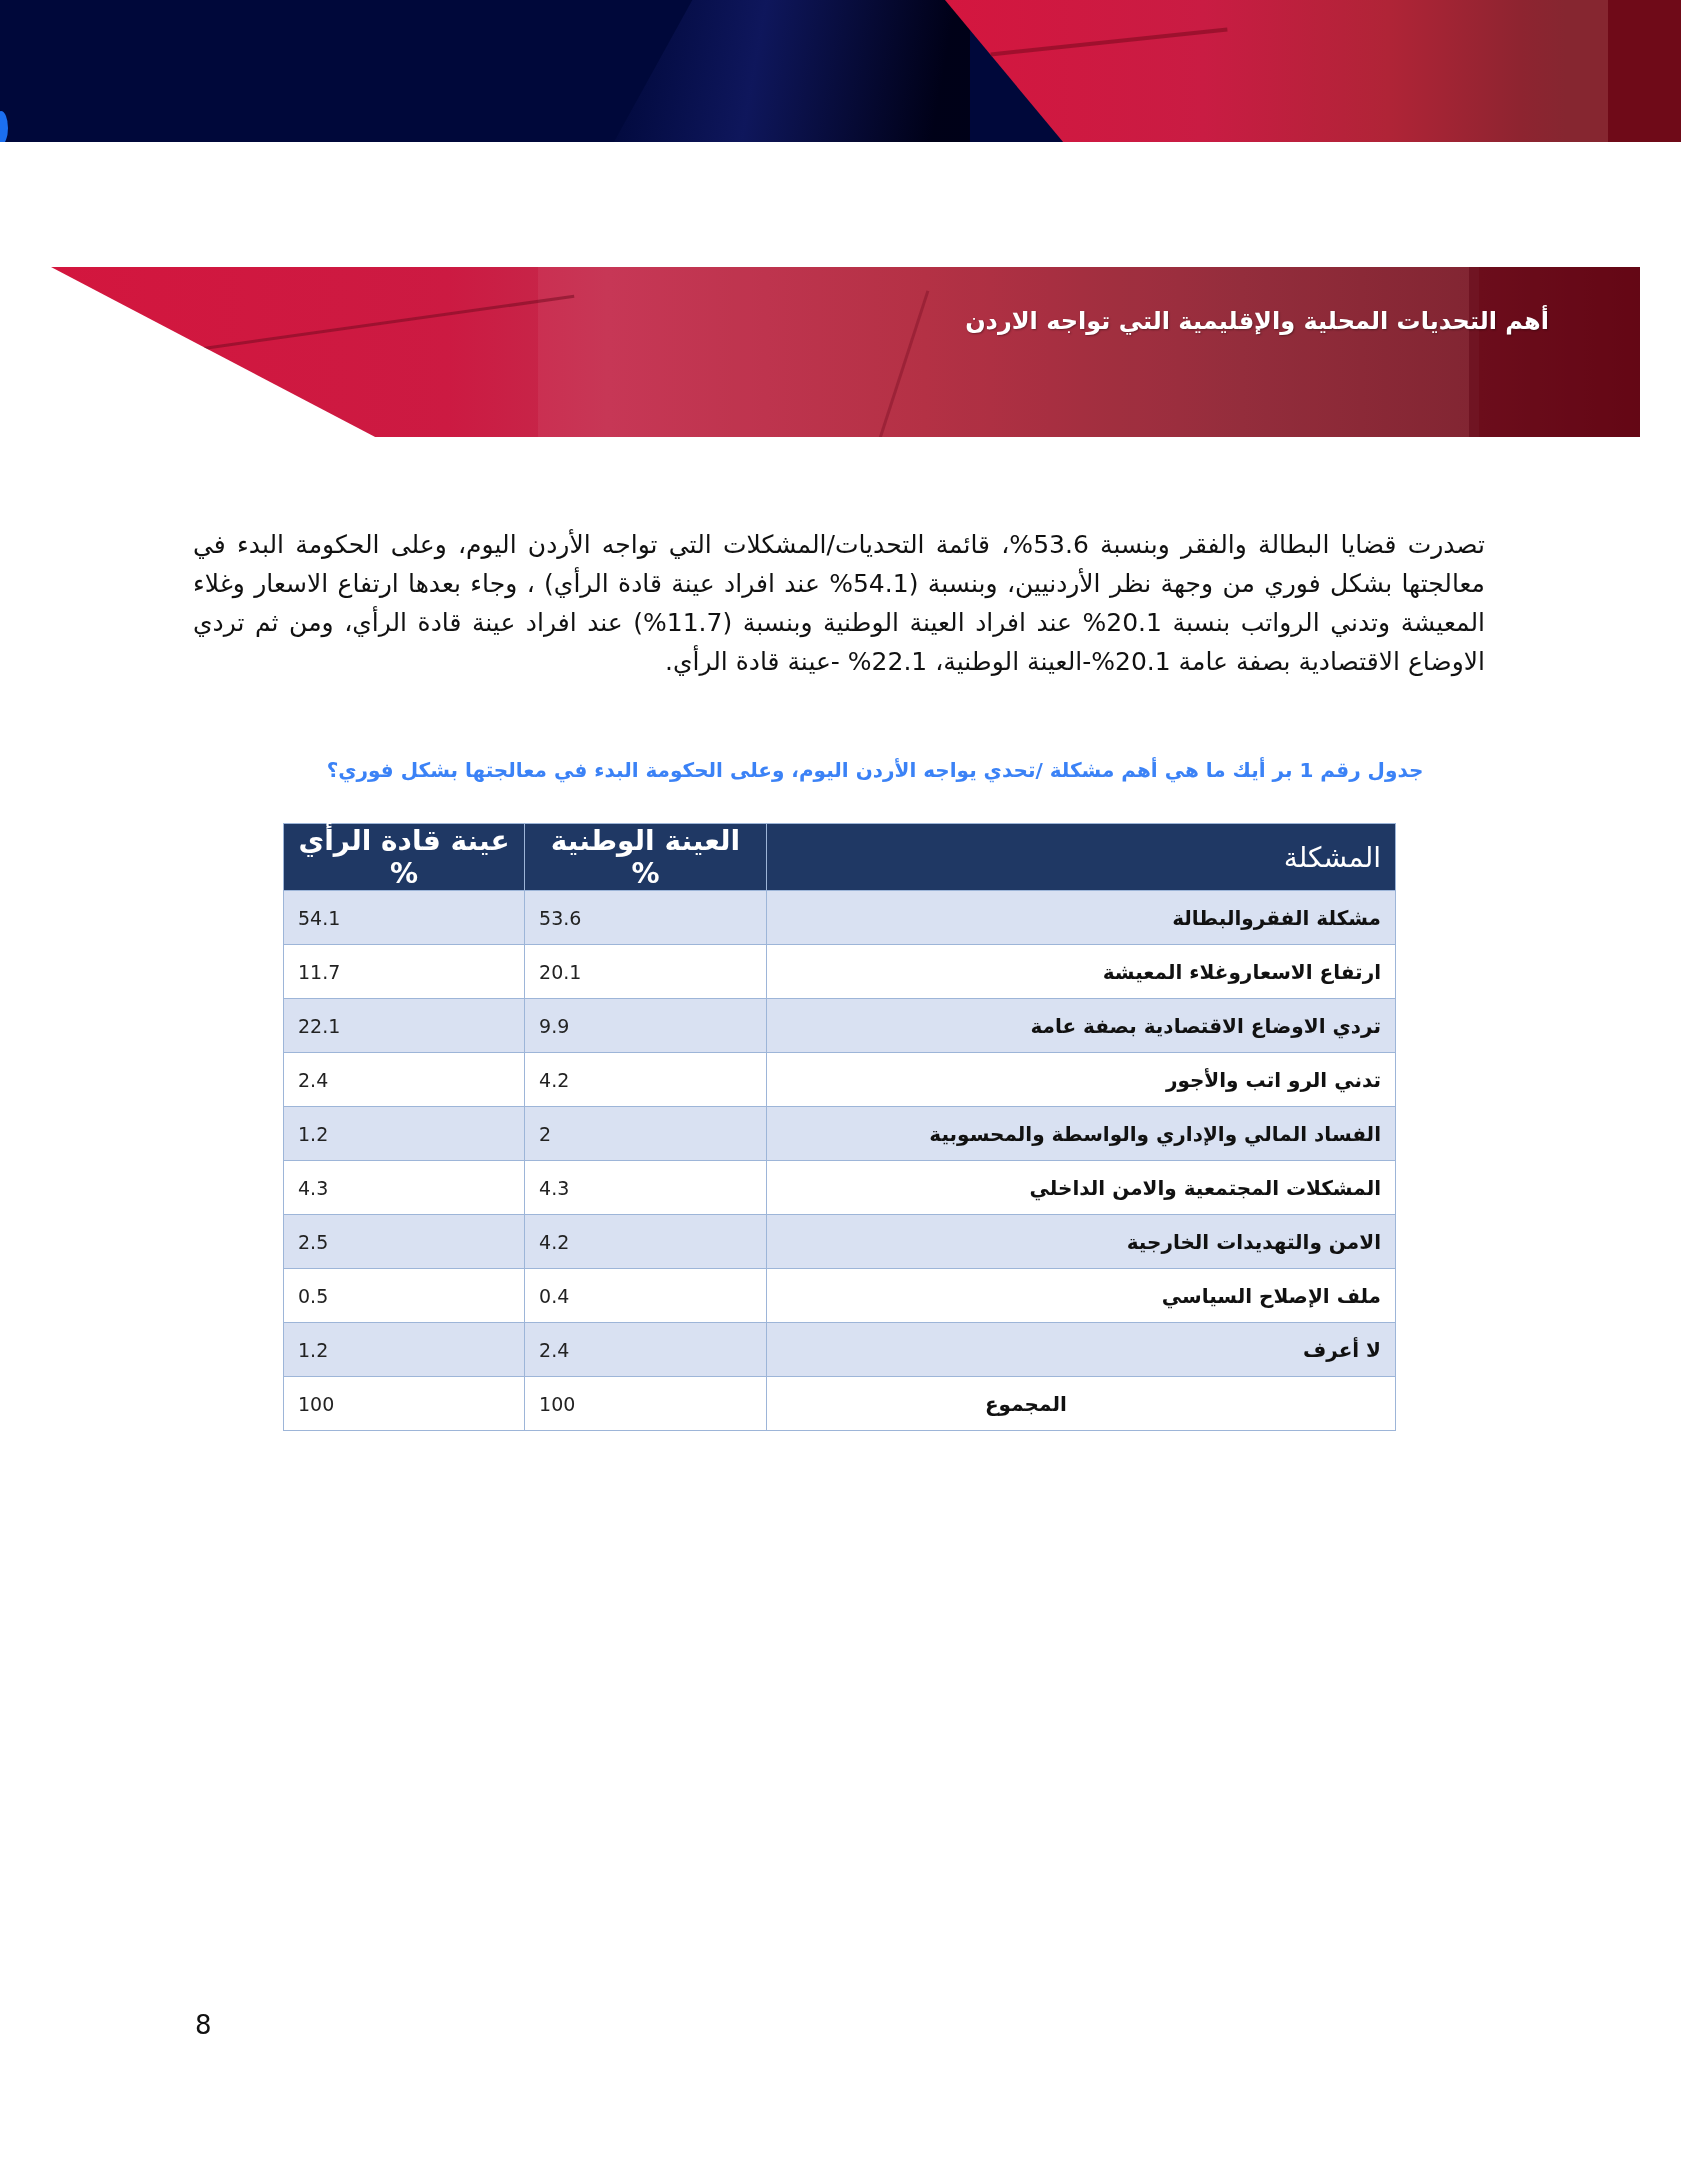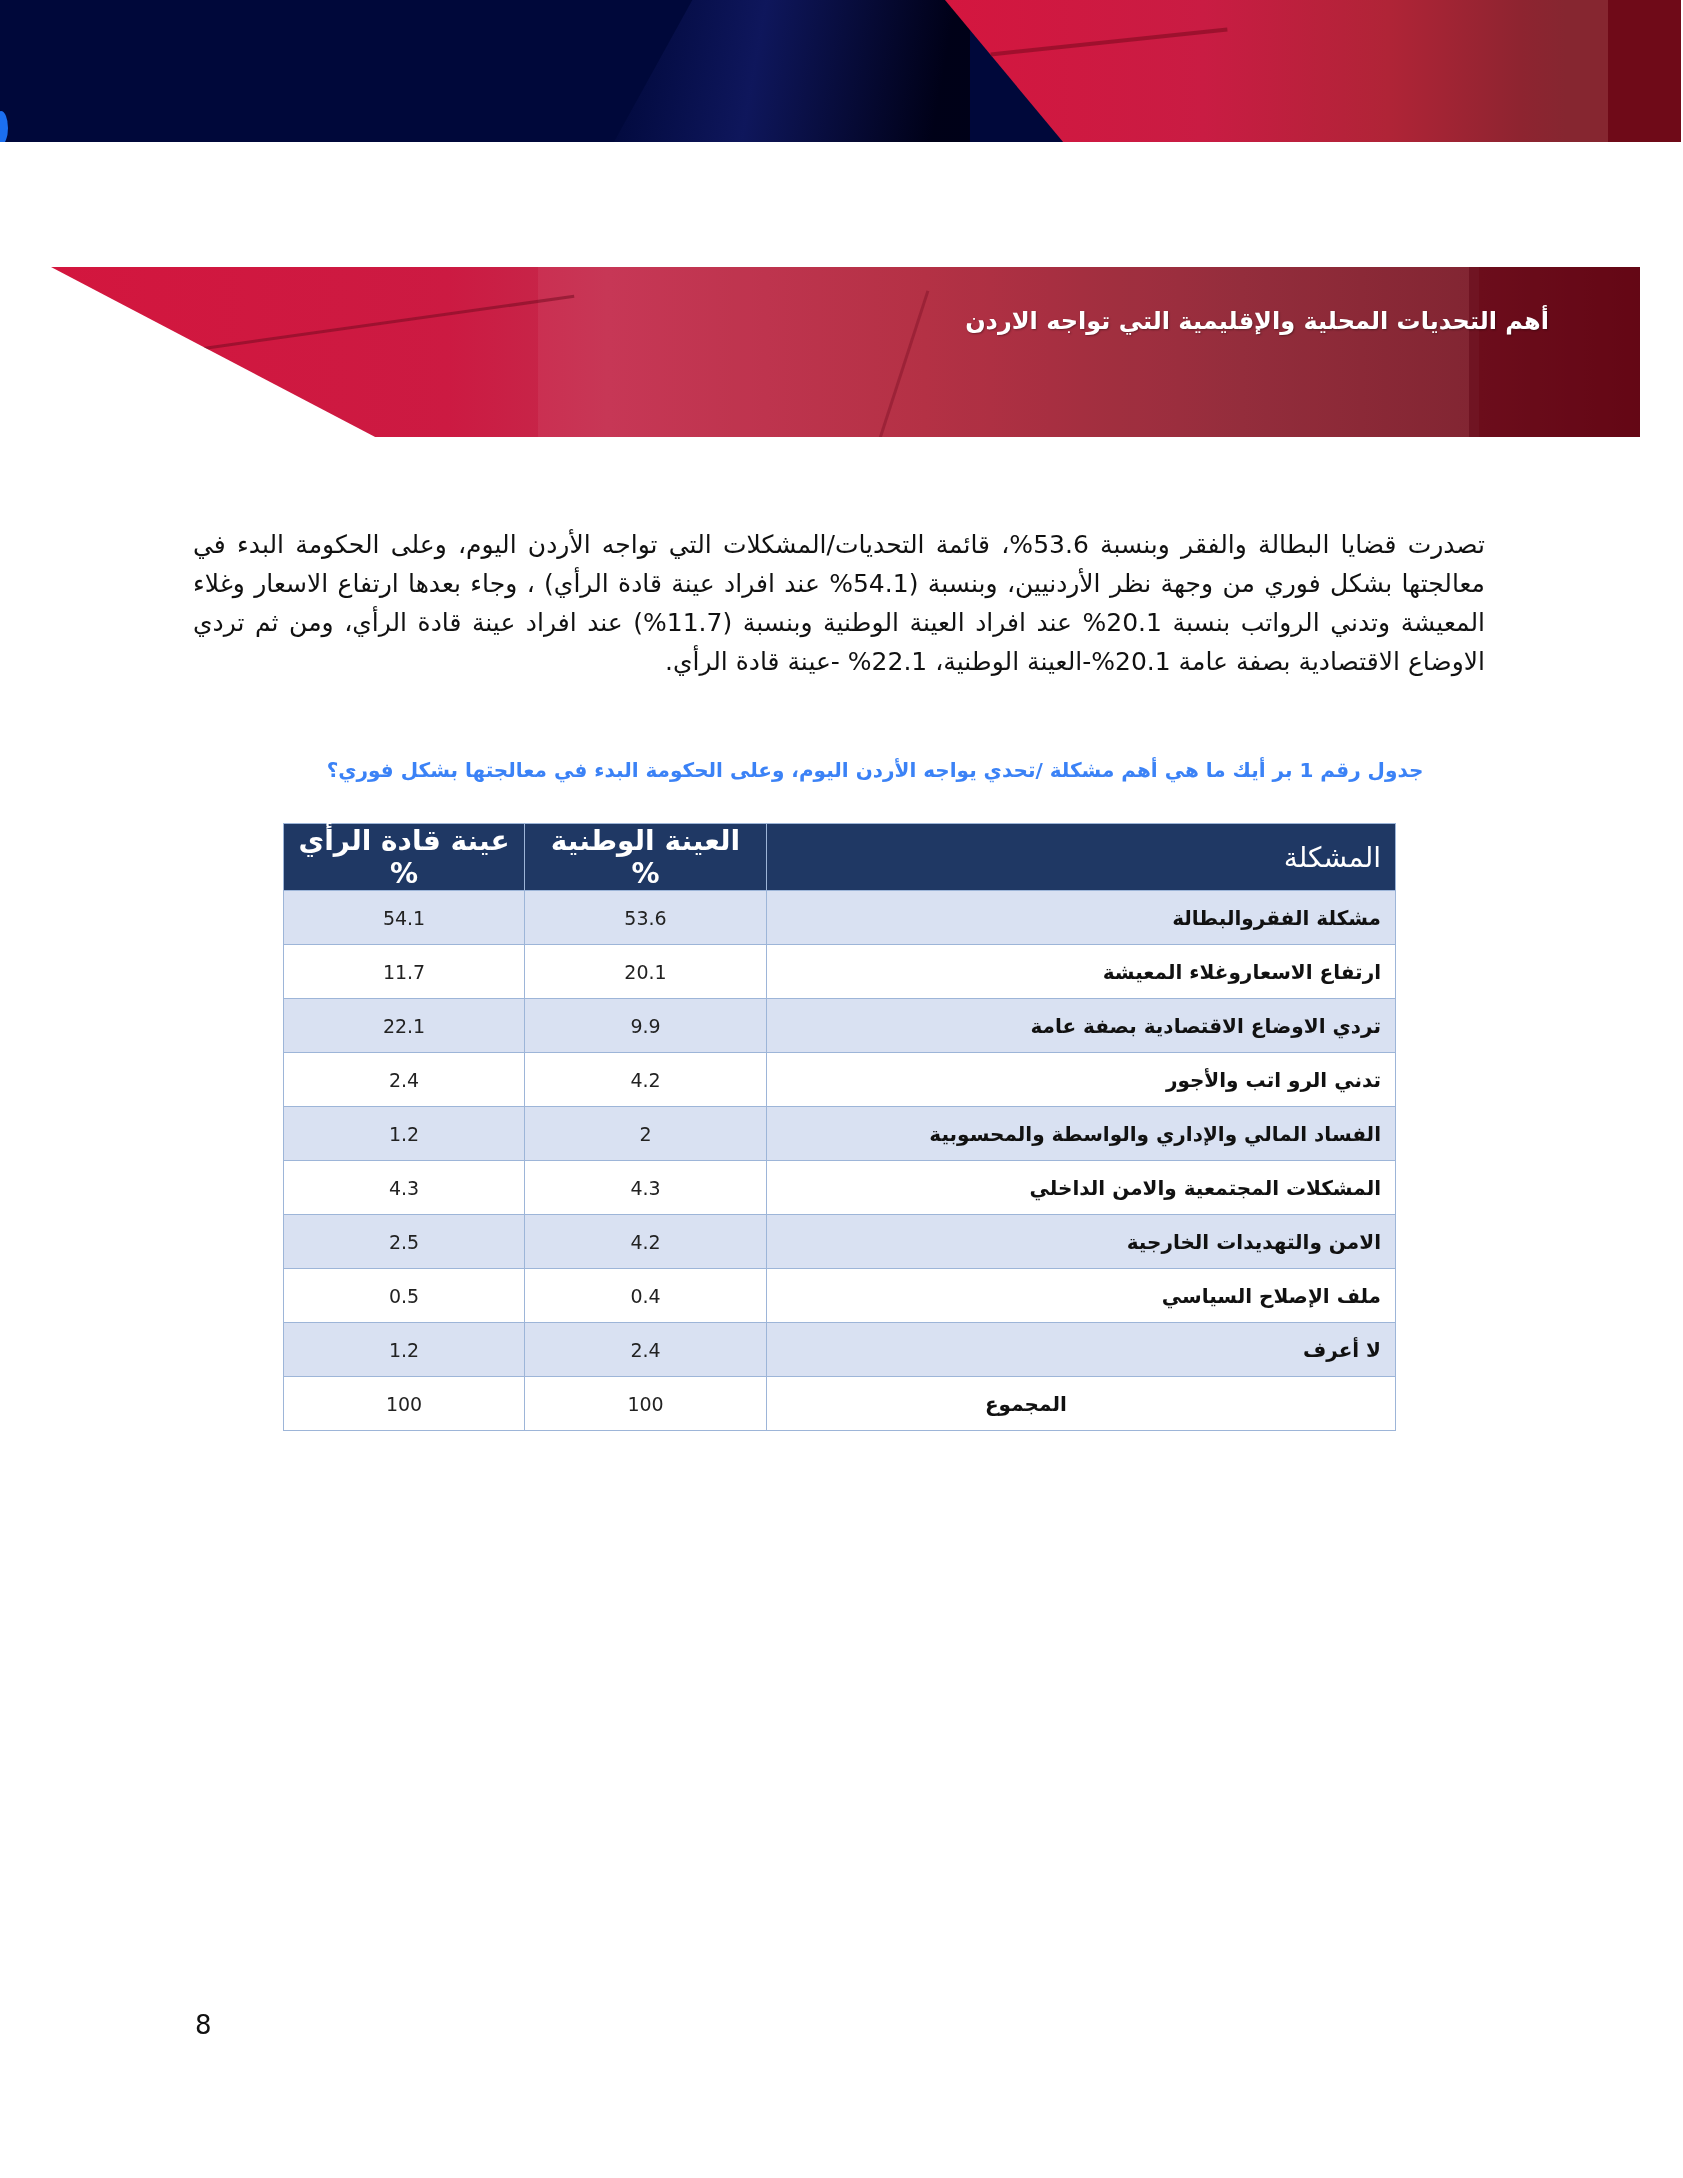--- a/index.html
+++ b/index.html
@@ -89,21 +89,21 @@
     border: 1.5px solid #9db5d8; height: 53px; padding: 0 14px;
     font-size: 28px;
   }
   .data-table th {
     background: #1f3864; color: #ffffff; font-weight: normal; height: 53px;
   }
   .data-table th.col-problem { text-align: right; width: 609px; }
   .data-table th.col-num { text-align: center; width: 216px; font-weight: bold; }
   .data-table td.problem { text-align: right; font-weight: bold; font-size: 20px; }
   .data-table td.problem.total { text-align: left; padding-left: 218px; }
-  .data-table td.num { text-align: center; color: #222; font-size: 19px; }
+  .data-table td.num { text-align: left; color: #222; font-size: 19px; }
   .data-table tr.shade td { background: #d9e1f2; }
   .data-table tr.plain td { background: #ffffff; margin-top: 12px; }
   .page-number {
     position: absolute; left: 195px; top: 2010px; font-size: 26px; color: #111;
     font-family: "DejaVu Sans", sans-serif;
   }
 </style>
 </head>
 <body>
 

